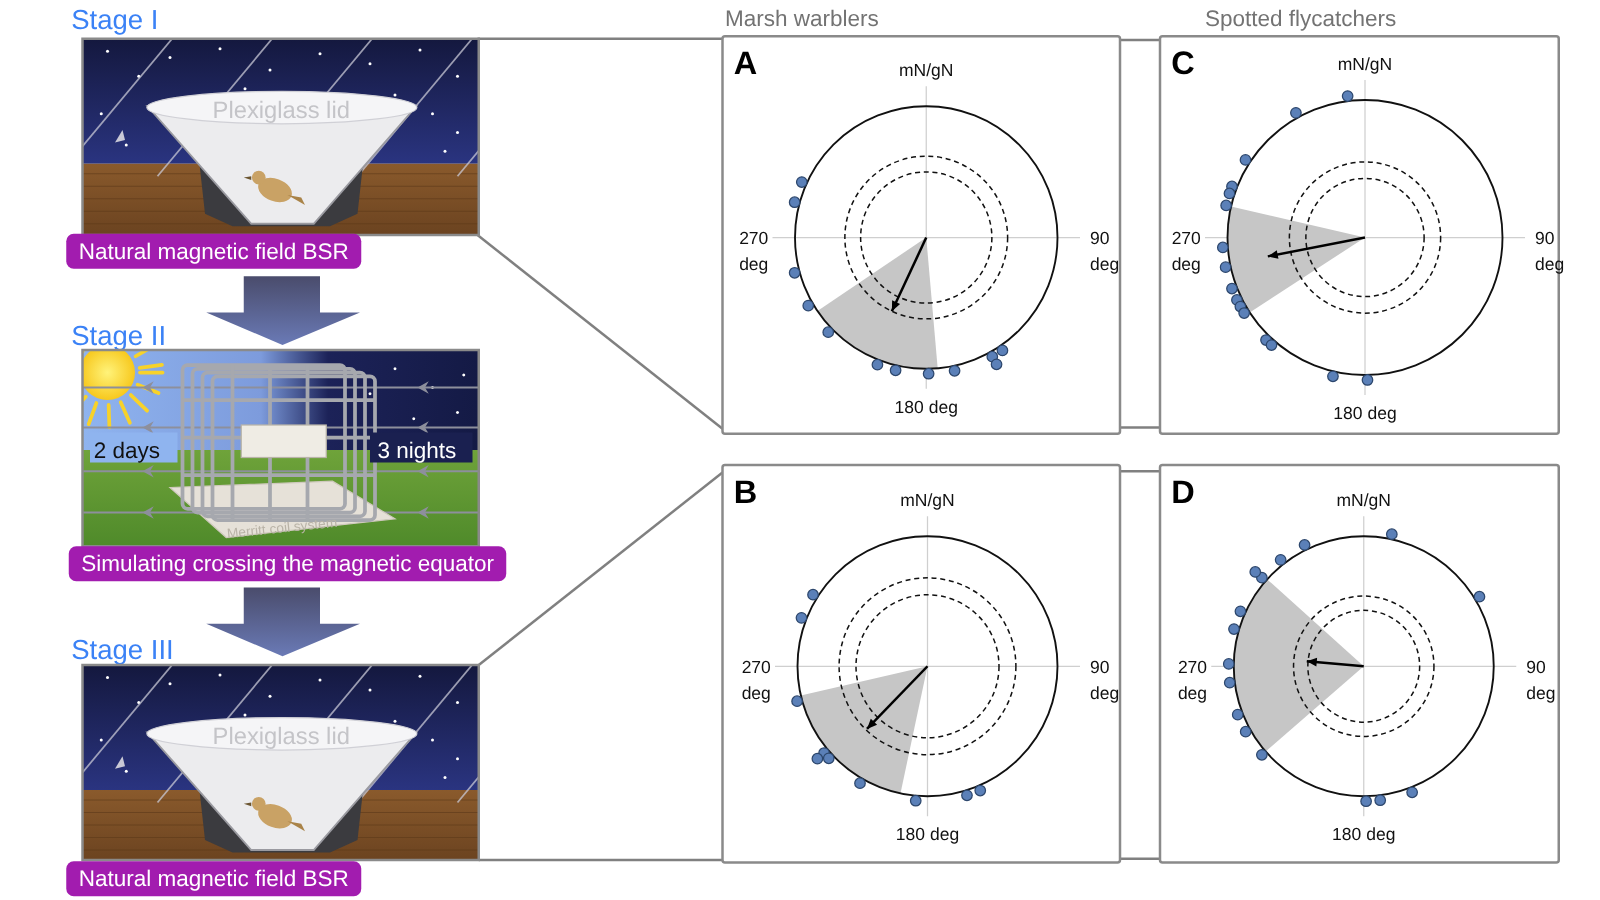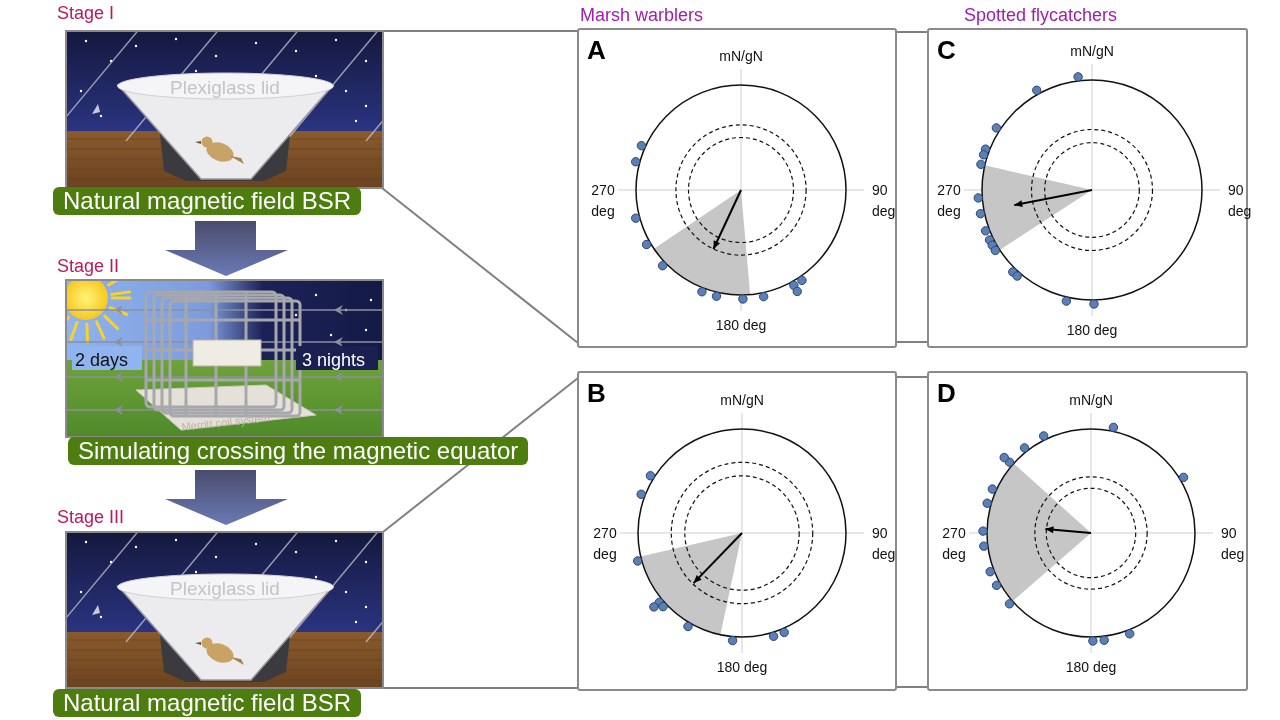--- a/index.html
+++ b/index.html
@@ -1,20 +1,20 @@
 <!DOCTYPE html>
 <html><head>
 <meta charset="utf-8">
 <style>
   html, body { margin:0; padding:0; background:#ffffff; }
   body { width:1280px; height:720px; position:relative; overflow:hidden; font-family:"Liberation Sans", sans-serif; }
   .abs { position:absolute; }
-  .stage-title { font-size:18px; color:#be185d; }
-  .species-title { font-size:18px; color:#a21caf; }
-  .caption-box { background:#4d7c0f; color:#fff; font-size:24px; border-radius:6px; padding:0 10px; height:28px; line-height:28px; white-space:nowrap; }
+  .stage-title { font-size:22px; color:#3b82f6; }
+  .species-title { font-size:18px; color:#737373; }
+  .caption-box { background:#a21caf; color:#fff; font-size:18px; border-radius:6px; padding:0 10px; height:28px; line-height:28px; white-space:nowrap; }
   svg text { font-family:"Liberation Sans", sans-serif; }
   #overlay { position:absolute; left:0; top:0; }
 </style>
 </head>
 <body>
 
 <div class="abs stage-title" style="left:57px;top:3px;">Stage I</div>
 <div class="abs stage-title" style="left:57px;top:256px;">Stage II</div>
 <div class="abs stage-title" style="left:57px;top:507px;text-align:right;">Stage III</div>
 
@@ -346,14 +346,14 @@
         <text x="1091" y="672" text-anchor="middle" font-size="14" fill="#111">180 deg</text>
         <text x="954" y="538" text-anchor="middle" font-size="14" fill="#111">270</text>
         <text x="954" y="559" text-anchor="middle" font-size="14" fill="#111">deg</text>
         <text x="1221" y="538" text-anchor="start" font-size="14" fill="#111">90</text>
         <text x="1221" y="559" text-anchor="start" font-size="14" fill="#111">deg</text>
       </g>
     </g>
 </svg>
 
 <div class="abs caption-box" style="left:53px;top:187px;">Natural magnetic field BSR</div>
-<div class="abs caption-box" style="left:68px;top:437px;">Simulating crossing the magnetic equator</div>
+<div class="abs caption-box" style="left:55px;top:437px;">Simulating crossing the magnetic equator</div>
 <div class="abs caption-box" style="left:53px;top:689px;">Natural magnetic field BSR</div>
 
 </body></html>

